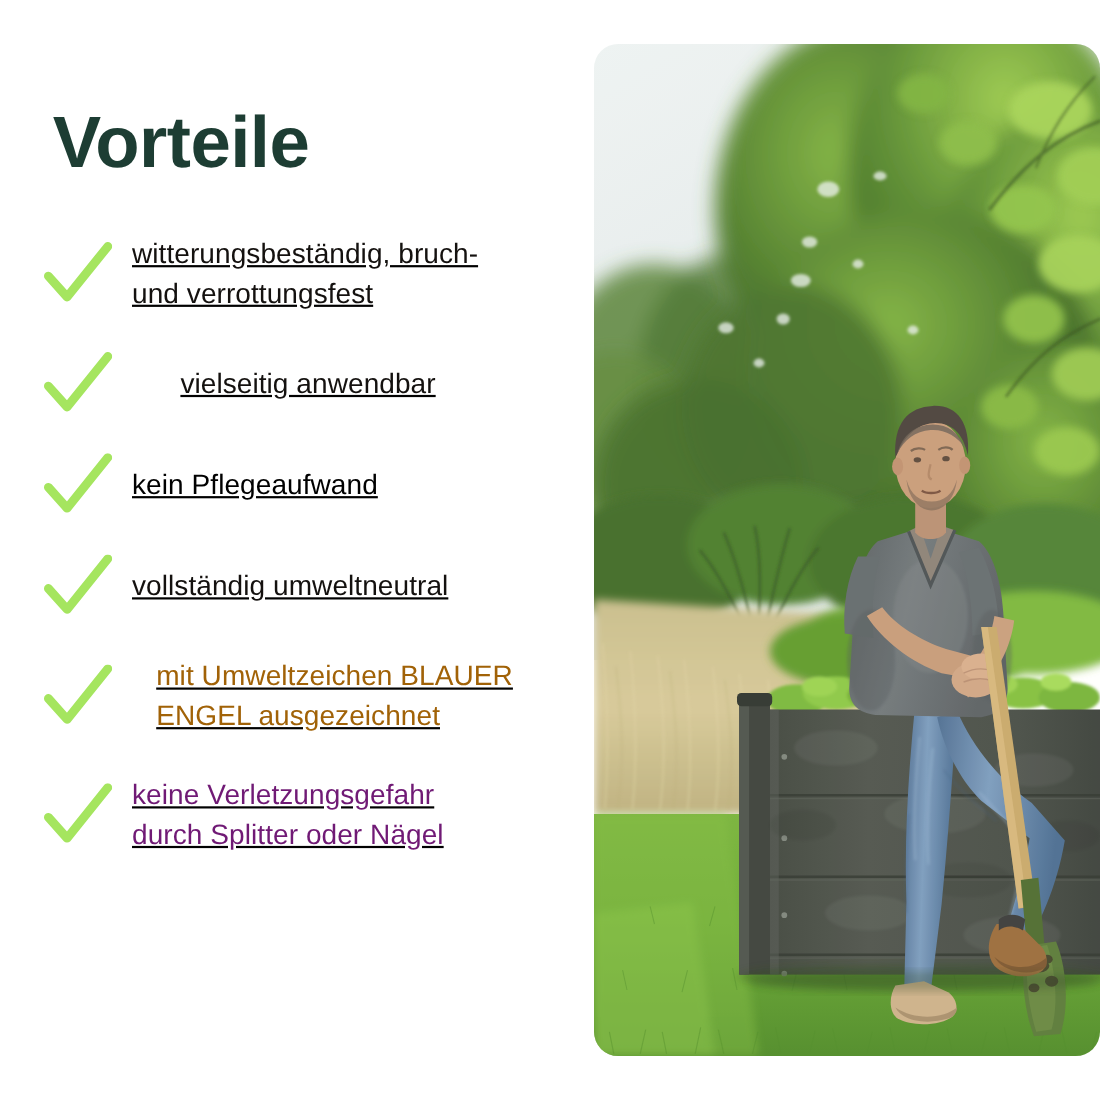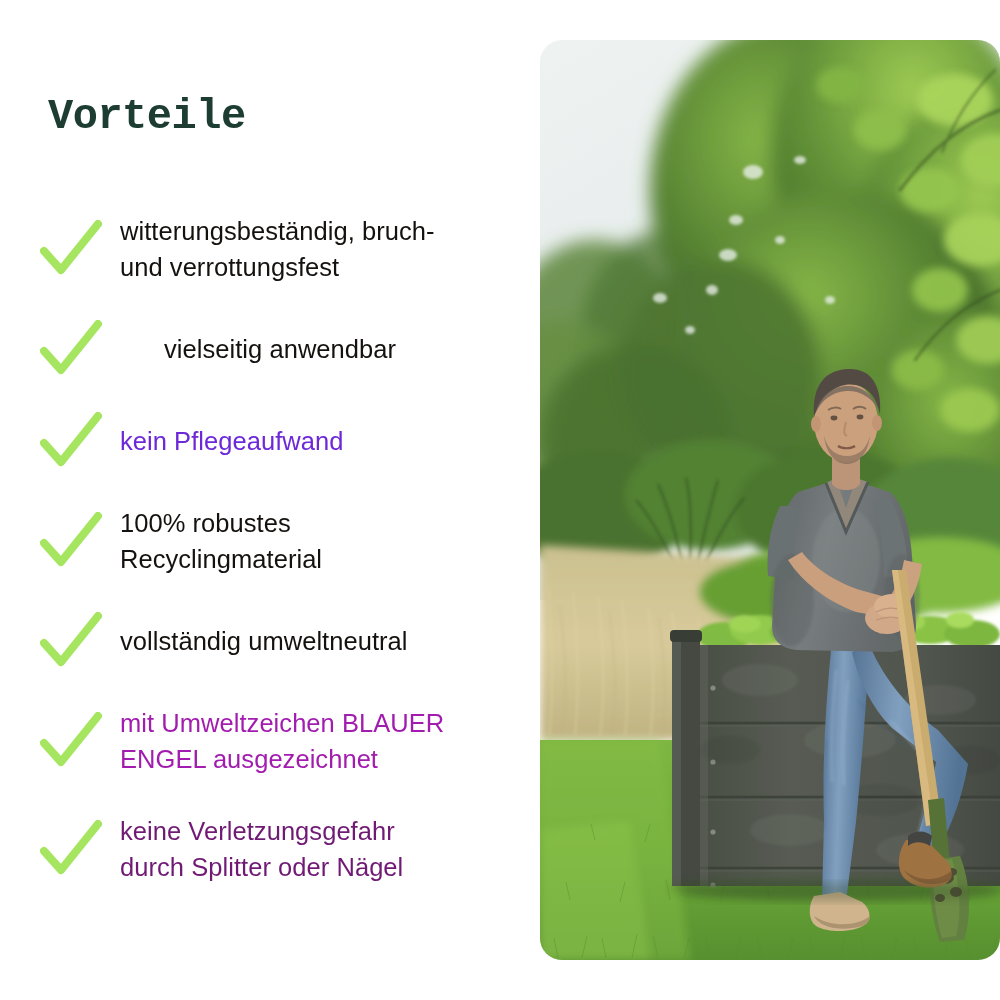--- a/index.html
+++ b/index.html
@@ -28,42 +28,42 @@
     left: 0;
     top: 0;
     width: 530px;
     height: 1000px;
   }
 
   .page-title {
     position: absolute;
     left: 48px;
     top: 96px;
-    font-size: 42px;
+    font-size: 66px;
     font-weight: 700;
     letter-spacing: -0.5px;
     color: #1d3d33;
     line-height: 1;
     white-space: nowrap;
-    font-family: Liberation Mono, monospace;
   }
 
   .benefits-list {
     position: absolute;
     left: 40px;
     top: 206px;
     width: 480px;
   }
 
   .benefit-item {
     position: relative;
     display: flex;
     align-items: center;
     min-height: 70px;
     margin-bottom: 22px;
+    text-decoration: underline;
   }
   .benefit-item.two-line {
     min-height: 86px;
   }
 
   .check-icon {
     flex: 0 0 auto;
     width: 62px;
     height: 58px;
     margin-right: 18px;
@@ -122,49 +122,40 @@
         </span>
         <span class="benefit-text" style="color: rgb(20, 17, 15); margin-left: 44px;">vielseitig anwendbar</span>
       </div>
 
       <div class="benefit-item">
         <span class="check-icon">
           <svg viewBox="0 0 62 58" xmlns="http://www.w3.org/2000/svg">
             <path d="M4 31 L21 50 L58 4" fill="none" stroke="#a5e55f" stroke-width="8" stroke-linecap="round" stroke-linejoin="round"></path>
           </svg>
         </span>
-        <span class="benefit-text" style="color: #6d28d9;">kein Pflegeaufwand</span>
+        <span class="benefit-text" style="color: #000000;">kein Pflegeaufwand</span>
       </div>
 
-      <div class="benefit-item two-line">
-        <span class="check-icon">
-          <svg viewBox="0 0 62 58" xmlns="http://www.w3.org/2000/svg">
-            <path d="M4 31 L21 50 L58 4" fill="none" stroke="#a5e55f" stroke-width="8" stroke-linecap="round" stroke-linejoin="round"></path>
-          </svg>
-        </span>
-        <span class="benefit-text" style="color: rgb(20, 17, 15);">100% robustes
-Recyclingmaterial</span>
-      </div>
 
       <div class="benefit-item">
         <span class="check-icon">
           <svg viewBox="0 0 62 58" xmlns="http://www.w3.org/2000/svg">
             <path d="M4 31 L21 50 L58 4" fill="none" stroke="#a5e55f" stroke-width="8" stroke-linecap="round" stroke-linejoin="round"></path>
           </svg>
         </span>
         <span class="benefit-text" style="color: rgb(20, 17, 15);">vollständig umweltneutral</span>
       </div>
 
       <div class="benefit-item two-line">
         <span class="check-icon">
           <svg viewBox="0 0 62 58" xmlns="http://www.w3.org/2000/svg">
             <path d="M4 31 L21 50 L58 4" fill="none" stroke="#a5e55f" stroke-width="8" stroke-linecap="round" stroke-linejoin="round"></path>
           </svg>
         </span>
-        <span class="benefit-text" style="color: #a21caf;">mit Umweltzeichen BLAUER
+        <span class="benefit-text" style="color: #a16207; margin-left: 22px;">mit Umweltzeichen BLAUER
 ENGEL ausgezeichnet</span>
       </div>
 
       <div class="benefit-item two-line">
         <span class="check-icon">
           <svg viewBox="0 0 62 58" xmlns="http://www.w3.org/2000/svg">
             <path d="M4 31 L21 50 L58 4" fill="none" stroke="#a5e55f" stroke-width="8" stroke-linecap="round" stroke-linejoin="round"></path>
           </svg>
         </span>
         <span class="benefit-text" style="color: #701a75;">keine Verletzungsgefahr

